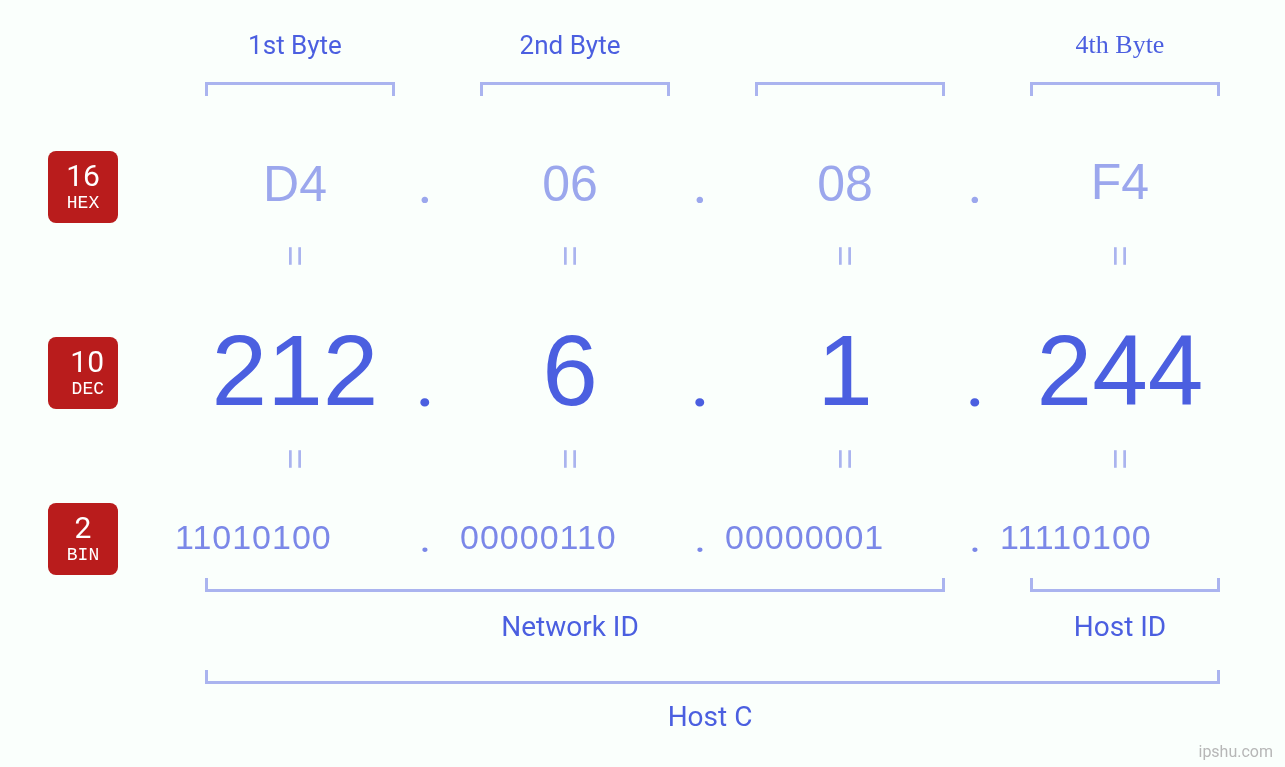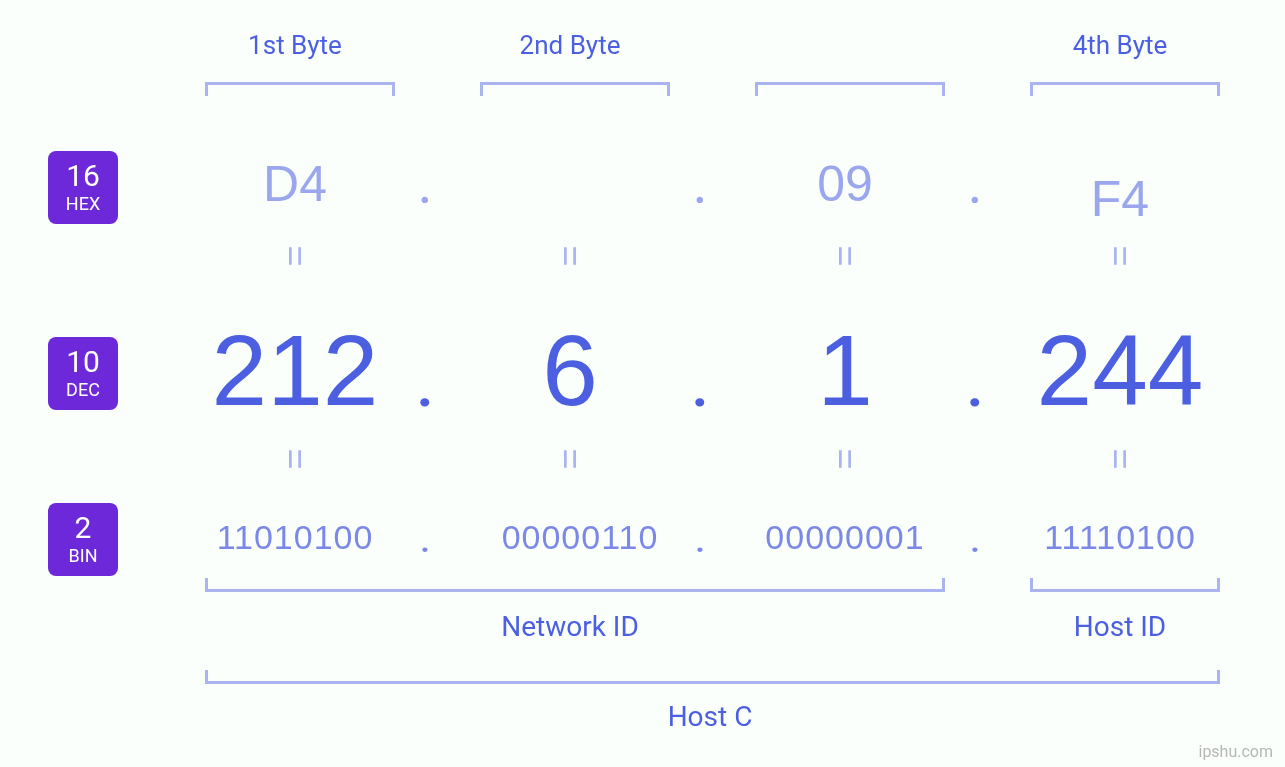--- a/index.html
+++ b/index.html
@@ -10,36 +10,37 @@
     height: 767px;
     position: relative;
   }
   .container {
     position: relative;
     width: 100%;
     height: 100%;
   }
   .badge {
     position: absolute;
-    background: #6d28d9;
+    background: #b91c1c;
     color: #fff;
     border-radius: 8px;
     padding: 10px 14px;
     text-align: center;
     min-width: 70px;
   }
   .badge .num {
     font-size: 30px;
     font-weight: 400;
     line-height: 1;
   }
   .badge .lbl {
     font-size: 18px;
     font-weight: 400;
     margin-top: 2px;
+    font-family: Liberation Mono, monospace;
   }
   .byte-header {
     position: absolute;
     color: #4b5fe0;
     font-size: 26px;
     font-weight: 400;
     text-align: center;
     width: 200px;
   }
   .bracket-top {
@@ -73,21 +74,20 @@
     text-align: center;
     width: 210px;
     font-family: "Segoe UI", sans-serif;
     line-height: 1;
   }
   .bin-val {
     position: absolute;
     color: #7b88e8;
     font-size: 34px;
     font-weight: 400;
-    text-align: center;
     width: 240px;
     font-family: "Segoe UI", sans-serif;
     letter-spacing: 1px;
   }
   .dot {
     position: absolute;
     color: #4b5fe0;
     font-size: 60px;
     font-weight: 600;
     text-align: center;
@@ -134,45 +134,46 @@
     font-size: 16px;
   }
 </style>
 </head>
 <body>
 
 <div class="container">
 
   <div class="byte-header" style="left:195px; top:30px;">1st Byte</div>
   <div class="byte-header" style="left:470px; top:30px;">2nd Byte</div>
-  <div class="byte-header" style="left:1020px; top:30px;">4th Byte</div>
+  <div class="byte-header" style="left:1020px; top:30px;font-family:Liberation Serif, serif;">4th Byte</div>
 
   <div class="bracket-top" style="left:205px; top:82px; width:190px;"></div>
   <div class="bracket-top" style="left:480px; top:82px; width:190px;"></div>
   <div class="bracket-top" style="left:755px; top:82px; width:190px;"></div>
   <div class="bracket-top" style="left:1030px; top:82px; width:190px;"></div>
 
   <div class="badge" style="left:48px; top:151px;">
     <div class="num">16</div>
     <div class="lbl">HEX</div>
   </div>
 
   <div class="hex-val" style="left:195px; top:155px;">D4</div>
   <div class="dot-hex" style="left:405px; top:162px;">.</div>
+  <div class="hex-val" style="left:470px; top:155px;">06</div>
   <div class="dot-hex" style="left:680px; top:162px;">.</div>
-  <div class="hex-val" style="left:745px; top:155px;">09</div>
+  <div class="hex-val" style="left:745px; top:155px;">08</div>
   <div class="dot-hex" style="left:955px; top:162px;">.</div>
-  <div class="hex-val" style="left:1020px; top:170px;">F4</div>
+  <div class="hex-val" style="left:1020px; top:153px;">F4</div>
 
   <div class="eq" style="left:265px; top:235px;">=</div>
   <div class="eq" style="left:540px; top:235px;">=</div>
   <div class="eq" style="left:815px; top:235px;">=</div>
   <div class="eq" style="left:1090px; top:235px;">=</div>
 
-  <div class="badge" style="left:48px; top:337px;">
+  <div class="badge" style="left:48px; top:337px;text-align:right;">
     <div class="num">10</div>
     <div class="lbl">DEC</div>
   </div>
 
   <div class="dec-val" style="left:190px; top:320px;">212</div>
   <div class="dot" style="left:405px; top:350px;">.</div>
   <div class="dec-val" style="left:465px; top:320px;">6</div>
   <div class="dot" style="left:680px; top:350px;">.</div>
   <div class="dec-val" style="left:740px; top:320px;">1</div>
   <div class="dot" style="left:955px; top:350px;">.</div>

